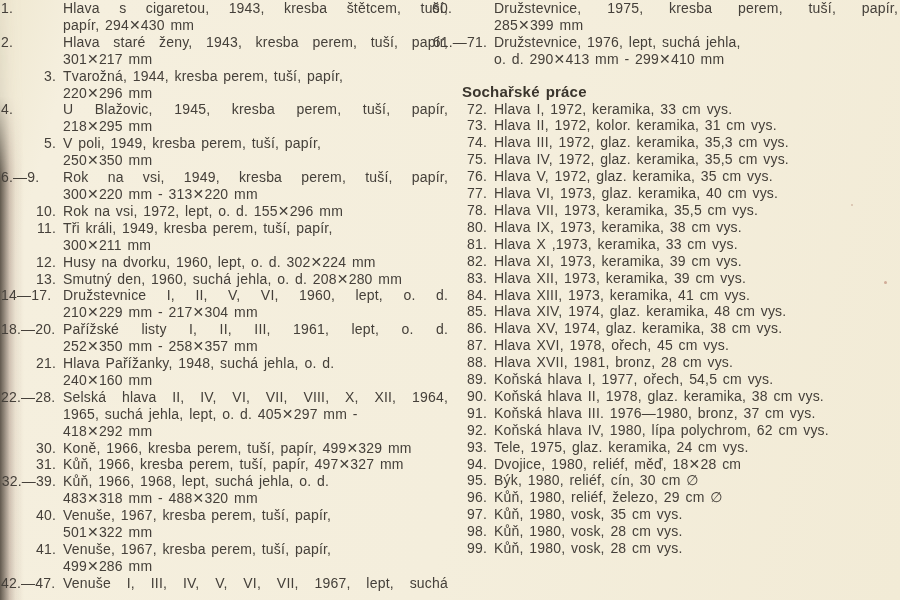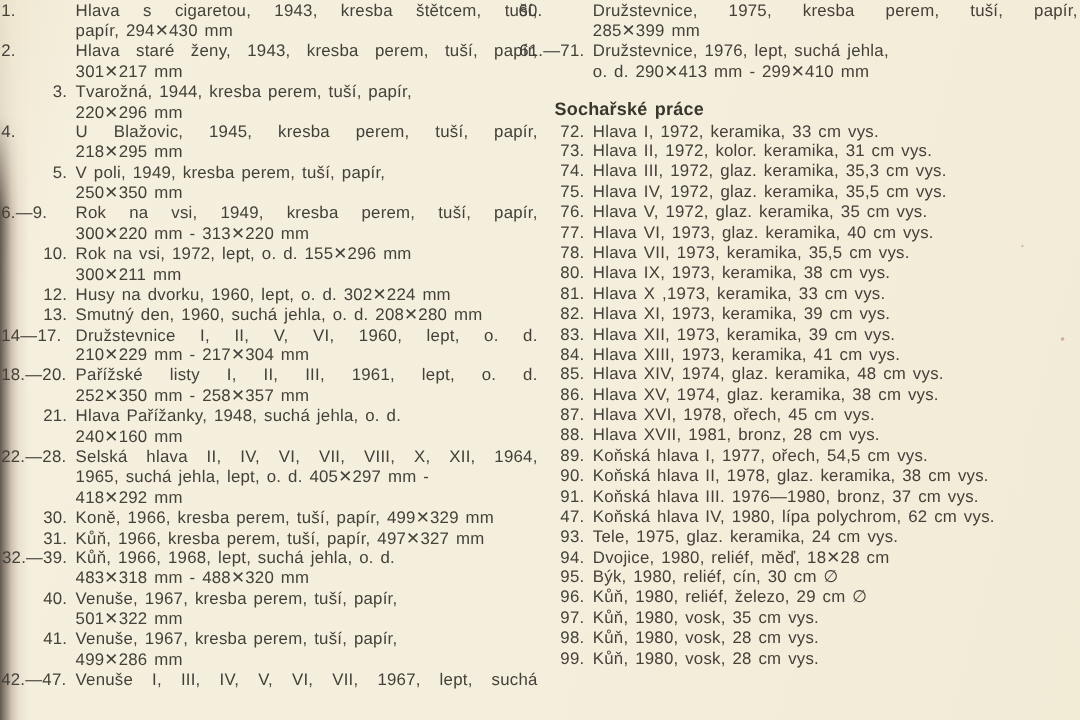--- a/index.html
+++ b/index.html
@@ -68,20 +68,21 @@
         <div class="line">250✕350 mm</div>
       </div>
       <div class="entry">
         <div class="line first j"><span class="num">6.—9.</span>Rok na vsi, 1949, kresba perem, tuší, papír,</div>
         <div class="line">300✕220 mm - 313✕220 mm</div>
       </div>
       <div class="entry">
         <div class="line first"><span class="num">10.</span>Rok na vsi, 1972, lept, o. d. 155✕296 mm</div>
       </div>
       <div class="entry">
+        <div class="line first"><span class="num">11.</span>Tři králi, 1949, kresba perem, tuší, papír,</div>
         <div class="line">300✕211 mm</div>
       </div>
       <div class="entry">
         <div class="line first"><span class="num">12.</span>Husy na dvorku, 1960, lept, o. d. 302✕224 mm</div>
       </div>
       <div class="entry">
         <div class="line first"><span class="num">13.</span>Smutný den, 1960, suchá jehla, o. d. 208✕280 mm</div>
       </div>
       <div class="entry">
         <div class="line first j"><span class="num">14—17.</span>Družstevnice I, II, V, VI, 1960, lept, o. d.</div>
@@ -183,21 +184,21 @@
       <div class="entry">
         <div class="line first"><span class="num">89.</span>Koňská hlava I, 1977, ořech, 54,5 cm vys.</div>
       </div>
       <div class="entry">
         <div class="line first"><span class="num">90.</span>Koňská hlava II, 1978, glaz. keramika, 38 cm vys.</div>
       </div>
       <div class="entry">
         <div class="line first"><span class="num">91.</span>Koňská hlava III. 1976—1980, bronz, 37 cm vys.</div>
       </div>
       <div class="entry">
-        <div class="line first"><span class="num">47.</span>Koňská hlava IV, 1980, lípa polychrom, 62 cm vys.</div>
+        <div class="line first"><span class="num">92.</span>Koňská hlava IV, 1980, lípa polychrom, 62 cm vys.</div>
       </div>
       <div class="entry">
         <div class="line first"><span class="num">93.</span>Tele, 1975, glaz. keramika, 24 cm vys.</div>
       </div>
       <div class="entry">
         <div class="line first"><span class="num">94.</span>Dvojice, 1980, reliéf, měď, 18✕28 cm</div>
       </div>
       <div class="entry">
         <div class="line first"><span class="num">95.</span>Býk, 1980, reliéf, cín, 30 cm ∅</div>
       </div>

